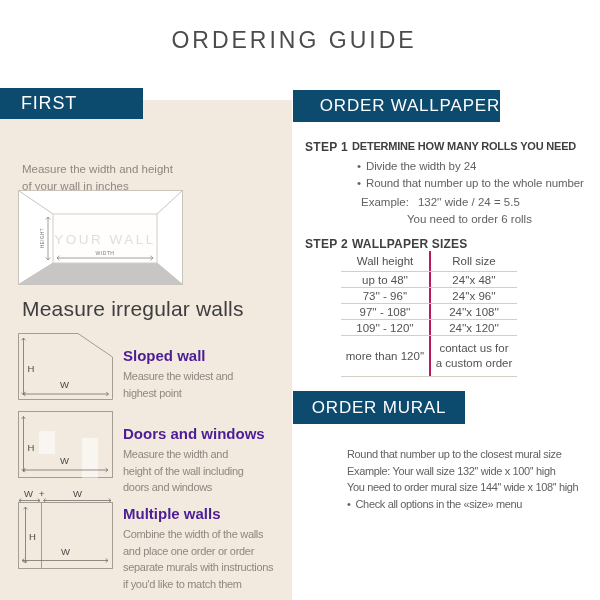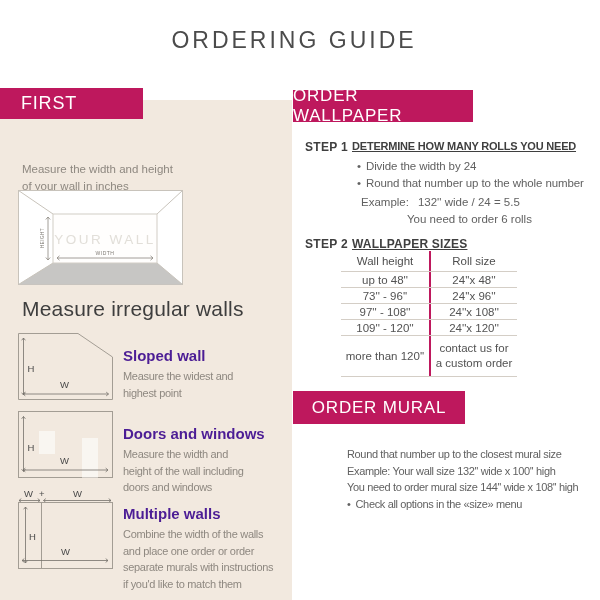--- a/index.html
+++ b/index.html
@@ -4,36 +4,36 @@
 <style>
   html,body{margin:0;padding:0;background:#ffffff;}
   .canvas{position:relative;width:600px;height:600px;background:#ffffff;overflow:hidden;
           font-family:"Liberation Sans",sans-serif;color:#4b4b4b;}
 
   .title{position:absolute;left:0;top:27px;width:588px;text-align:center;
          font-size:23px;font-weight:400;letter-spacing:3px;color:#4b4b4b;}
 
   .panel{position:absolute;left:0;top:100px;width:292px;height:500px;background:#f2e9df;}
 
-  .badge{position:absolute;background:#be185d;color:#ffffff;display:flex;align-items:center;
+  .badge{position:absolute;background:#0c4a6e;color:#ffffff;display:flex;align-items:center;
          letter-spacing:0.8px;font-weight:400;}
   .badge.first{left:0;top:88px;width:143px;height:31px;padding-left:21px;box-sizing:border-box;font-size:18px;}
-  .badge.wallpaper{left:293px;top:90px;width:180px;height:32px;justify-content:flex-end;font-size:17px;}
+  .badge.wallpaper{left:293px;top:90px;width:207px;height:32px;justify-content:flex-end;font-size:17px;}
   .badge.mural{left:293px;top:391px;width:172px;height:33px;justify-content:center;font-size:17px;}
 
   .section-heading{position:absolute;font-size:21px;color:#3e3e3e;letter-spacing:0.2px;}
   .sub{position:absolute;font-size:11.5px;line-height:1.5;color:#8e8880;white-space:pre-line;}
 
   .diagram{position:absolute;}
   .item-text{position:absolute;width:178px;}
   .item-title{font-size:15px;font-weight:700;color:#4c1d95;margin:16px 0 4px 0;}
   .item-desc{font-size:11px;letter-spacing:-0.3px;line-height:1.5;color:#8e8880;white-space:pre-line;}
 
   .step-label{position:absolute;font-size:12px;font-weight:700;color:#3f3f3f;letter-spacing:0.3px;}
-  .step-heading{position:absolute;font-size:11px;font-weight:700;color:#3f3f3f;letter-spacing:-0.2px;text-decoration:underline;}
+  .step-heading{position:absolute;font-size:11px;font-weight:700;color:#3f3f3f;letter-spacing:-0.2px;}
   .bullet-line{position:absolute;font-size:11.5px;color:#616161;letter-spacing:-0.1px;}
   .bullet-line .dot{margin-right:5px;}
   .example-line{position:absolute;font-size:11.5px;color:#616161;}
   .example-line .val{margin-left:9px;}
 
   .size-table{position:absolute;left:341px;top:251px;width:176px;font-size:11.5px;color:#525252;}
   .size-table .tr{display:flex;border-bottom:1px solid #d4cec6;}
   .size-table .cell{flex:0 0 50%;box-sizing:border-box;display:flex;align-items:center;
                     justify-content:center;text-align:center;}
   .size-table .cell.right{border-left:2px solid #be185d;}

